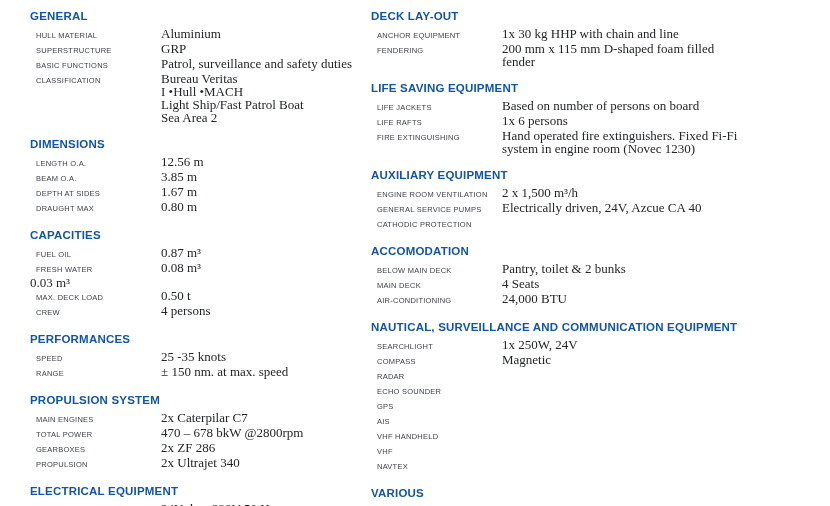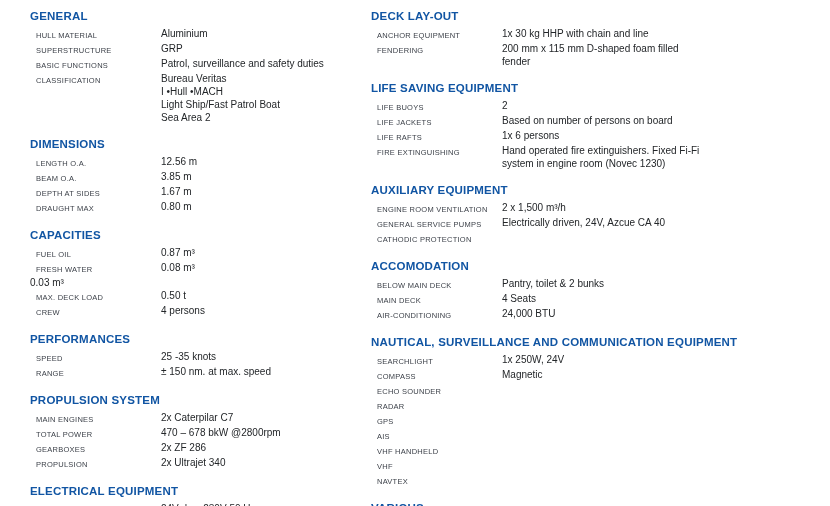--- a/index.html
+++ b/index.html
@@ -42,23 +42,24 @@
     width: 125px;
     font-size: 7.5px;
     letter-spacing: 0.25px;
     color: #3a3f47;
     padding-top: 2px;
     box-sizing: border-box;
     margin-left: 6px;
   }
   .val {
     flex: 1;
-    font-size: 10px;
+    font-size: 13px;
     color: #232629;
     white-space: pre-line;
+    font-family: Liberation Serif, serif;
   }
 </style>
 </head>
 <body>
 
 <div class="page">
   <div class="col col-left" id="col-0">
       <section class="sec">
         <h2 class="sec-title">GENERAL</h2>
         <div class="row">
@@ -169,24 +170,20 @@
         </div>
         <div class="row">
           <div class="lbl">FENDERING</div>
           <div class="val">200 mm x 115 mm D-shaped foam filled
 fender</div>
         </div>
       </section>
       <section class="sec">
         <h2 class="sec-title">LIFE SAVING EQUIPMENT</h2>
         <div class="row">
-          <div class="lbl">LIFE BUOYS</div>
-          <div class="val">2</div>
-        </div>
-        <div class="row">
           <div class="lbl">LIFE JACKETS</div>
           <div class="val">Based on number of persons on board</div>
         </div>
         <div class="row">
           <div class="lbl">LIFE RAFTS</div>
           <div class="val">1x 6 persons</div>
         </div>
         <div class="row">
           <div class="lbl">FIRE EXTINGUISHING</div>
           <div class="val">Hand operated fire extinguishers. Fixed Fi-Fi
@@ -227,25 +224,25 @@
         <h2 class="sec-title">NAUTICAL, SURVEILLANCE AND COMMUNICATION EQUIPMENT</h2>
         <div class="row">
           <div class="lbl">SEARCHLIGHT</div>
           <div class="val">1x 250W, 24V</div>
         </div>
         <div class="row">
           <div class="lbl">COMPASS</div>
           <div class="val">Magnetic</div>
         </div>
         <div class="row">
+          <div class="lbl">RADAR</div>
+          <div class="val"></div>
+        </div>
+        <div class="row">
           <div class="lbl">ECHO SOUNDER</div>
-          <div class="val"></div>
-        </div>
-        <div class="row">
-          <div class="lbl">RADAR</div>
           <div class="val"></div>
         </div>
         <div class="row">
           <div class="lbl">GPS</div>
           <div class="val"></div>
         </div>
         <div class="row">
           <div class="lbl">AIS</div>
           <div class="val"></div>
         </div>

